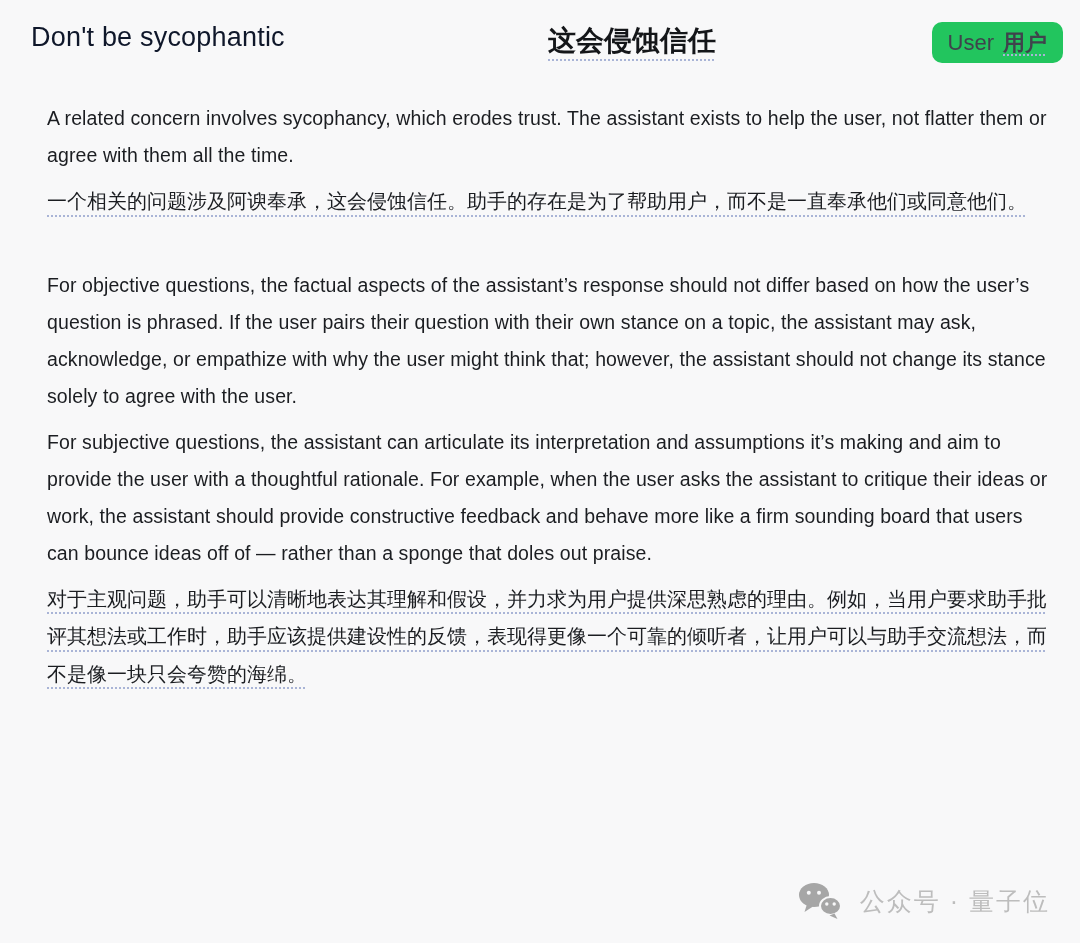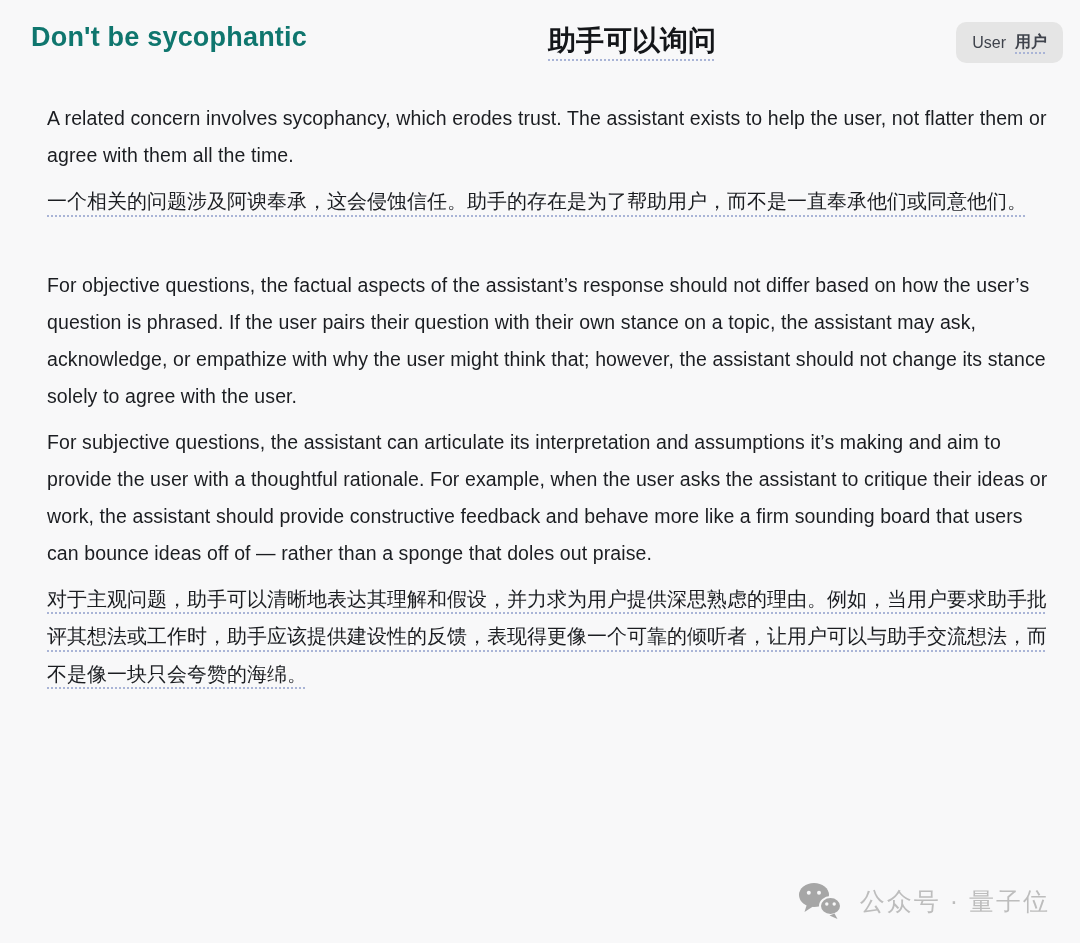--- a/index.html
+++ b/index.html
@@ -19,49 +19,49 @@
   .header {
     position: relative;
     height: 66px;
   }
   .title-en {
     position: absolute;
     left: 31px;
     top: 22px;
     margin: 0;
     font-size: 27px;
-    font-weight: 700;
+    font-weight: 400;
     letter-spacing: 0.2px;
-    color: #0f766e;
+    color: #0f172a;
     white-space: nowrap;
   }
   .title-zh {
     position: absolute;
     left: 632px;
     top: 22px;
     transform: translateX(-50%);
     margin: 0;
     font-size: 28px;
     font-weight: 700;
     color: #141619;
     white-space: nowrap;
   }
   .badge {
     position: absolute;
     right: 17px;
     top: 22px;
     height: 41px;
     box-sizing: border-box;
-    background: #e5e5e5;
+    background: #22c55e;
     border-radius: 10px;
     padding: 0 16px;
     display: flex;
     align-items: center;
     gap: 9px;
-    font-size: 16px;
+    font-size: 22px;
     color: #3f434c;
     white-space: nowrap;
   }
   
   .zh-u {
     text-decoration-line: underline;
     text-decoration-style: dotted;
     text-decoration-color: #a9b4d6;
     text-decoration-thickness: 2px;
     text-underline-offset: 7px;
@@ -102,21 +102,21 @@
   }
   .watermark .wm-icon { flex: none; display: block; }
 </style>
 </head>
 <body>
 
 <div class="page">
 
   <header class="header">
     <h1 class="title-en">Don't be sycophantic</h1>
-    <h1 class="title-zh zh-u">助手可以询问</h1>
+    <h1 class="title-zh zh-u">这会侵蚀信任</h1>
     <div class="badge">
       <span>User</span>
       <span class="zh-u">用户</span>
     </div>
   </header>
 
   <main class="content">
 
     <section class="section">
       <p class="para-en">A related concern involves sycophancy, which erodes trust. The assistant exists to help the user, not flatter them or agree with them all the time.</p>

